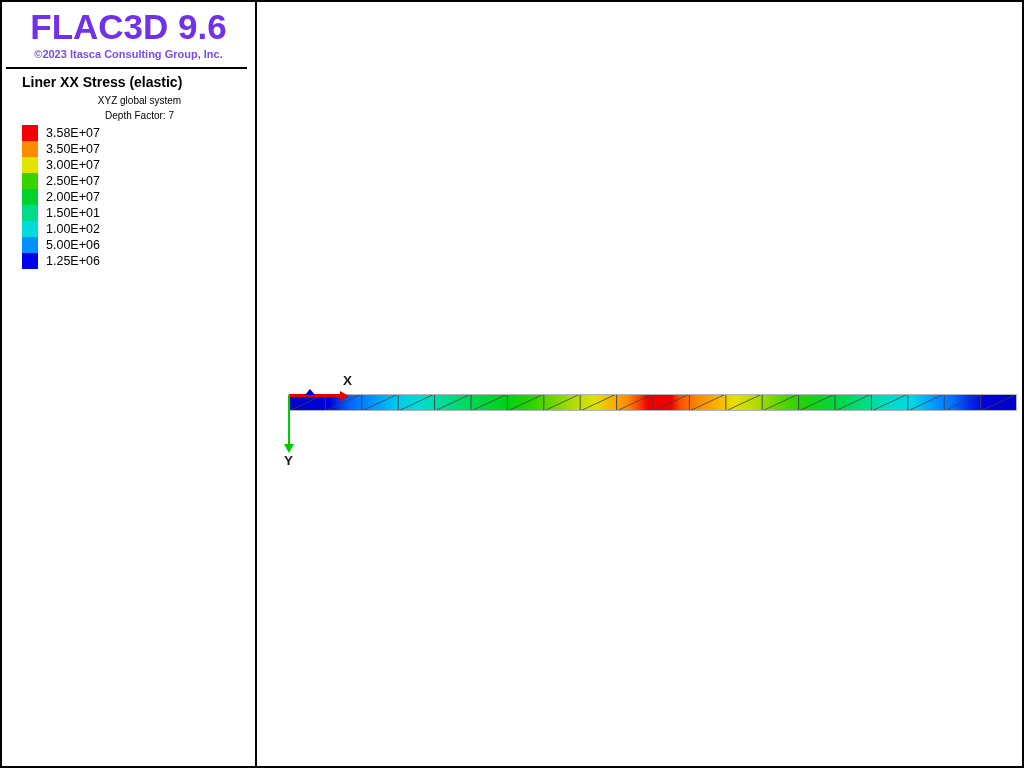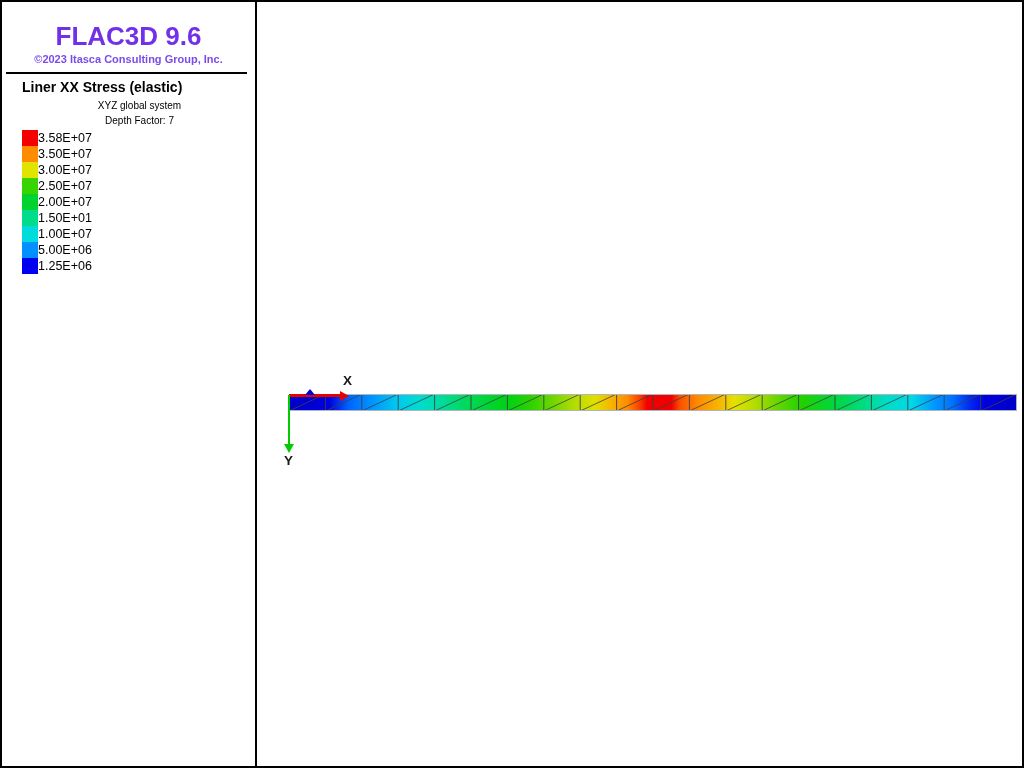--- a/index.html
+++ b/index.html
@@ -14,22 +14,22 @@
   }
   
   .sidebar {
     position:absolute; left:0; top:0;
     width:255px; height:100%;
     box-sizing:border-box;
     border-right:2px solid #000000;
     background:#ffffff;
   }
   .app-title {
-    margin-top:19px;
-    font-size:26px; font-weight:bold;
+    margin-top:5px;
+    font-size:35px; font-weight:bold;
     color:#7230e8;
     text-align:center;
     white-space:nowrap;
   }
   .copyright {
     margin-top:1px;
     font-size:11px; font-weight:bold;
     color:#7b4be8;
     text-align:center;
     white-space:nowrap;
@@ -46,21 +46,21 @@
   .legend-sub {
     margin-left:22px;
     font-size:10px; line-height:15px;
     color:#000000;
     text-align:center;
   }
   .legend-sub.first { margin-top:3px; }
   .legend-scale { margin:2px 0 0 20px; }
   .legend-row { display:flex; align-items:center; height:16px; }
   .legend-swatch { width:16px; height:16px; flex:none; }
-  .legend-label { font-size:12.5px; color:#000000; }
+  .legend-label { margin-left:8px; font-size:12.5px; color:#000000; }
 
   
   .viewport {
     position:absolute; left:257px; top:0; right:0; bottom:0;
     background:#ffffff;
   }
   .strip {
     position:absolute; left:30px; top:392px;
     width:728px; height:17px;
   }
@@ -126,21 +126,21 @@
         <div class="legend-row">
           <div class="legend-swatch" style="background: rgb(0, 210, 48);"></div>
           <div class="legend-label">2.00E+07</div>
         </div>
         <div class="legend-row">
           <div class="legend-swatch" style="background: rgb(0, 220, 140);"></div>
           <div class="legend-label">1.50E+01</div>
         </div>
         <div class="legend-row">
           <div class="legend-swatch" style="background: rgb(0, 220, 220);"></div>
-          <div class="legend-label">1.00E+07</div>
+          <div class="legend-label">1.00E+02</div>
         </div>
         <div class="legend-row">
           <div class="legend-swatch" style="background: rgb(0, 144, 255);"></div>
           <div class="legend-label">5.00E+06</div>
         </div>
         <div class="legend-row">
           <div class="legend-swatch" style="background: rgb(0, 0, 240);"></div>
           <div class="legend-label">1.25E+06</div>
         </div>
       </div>

